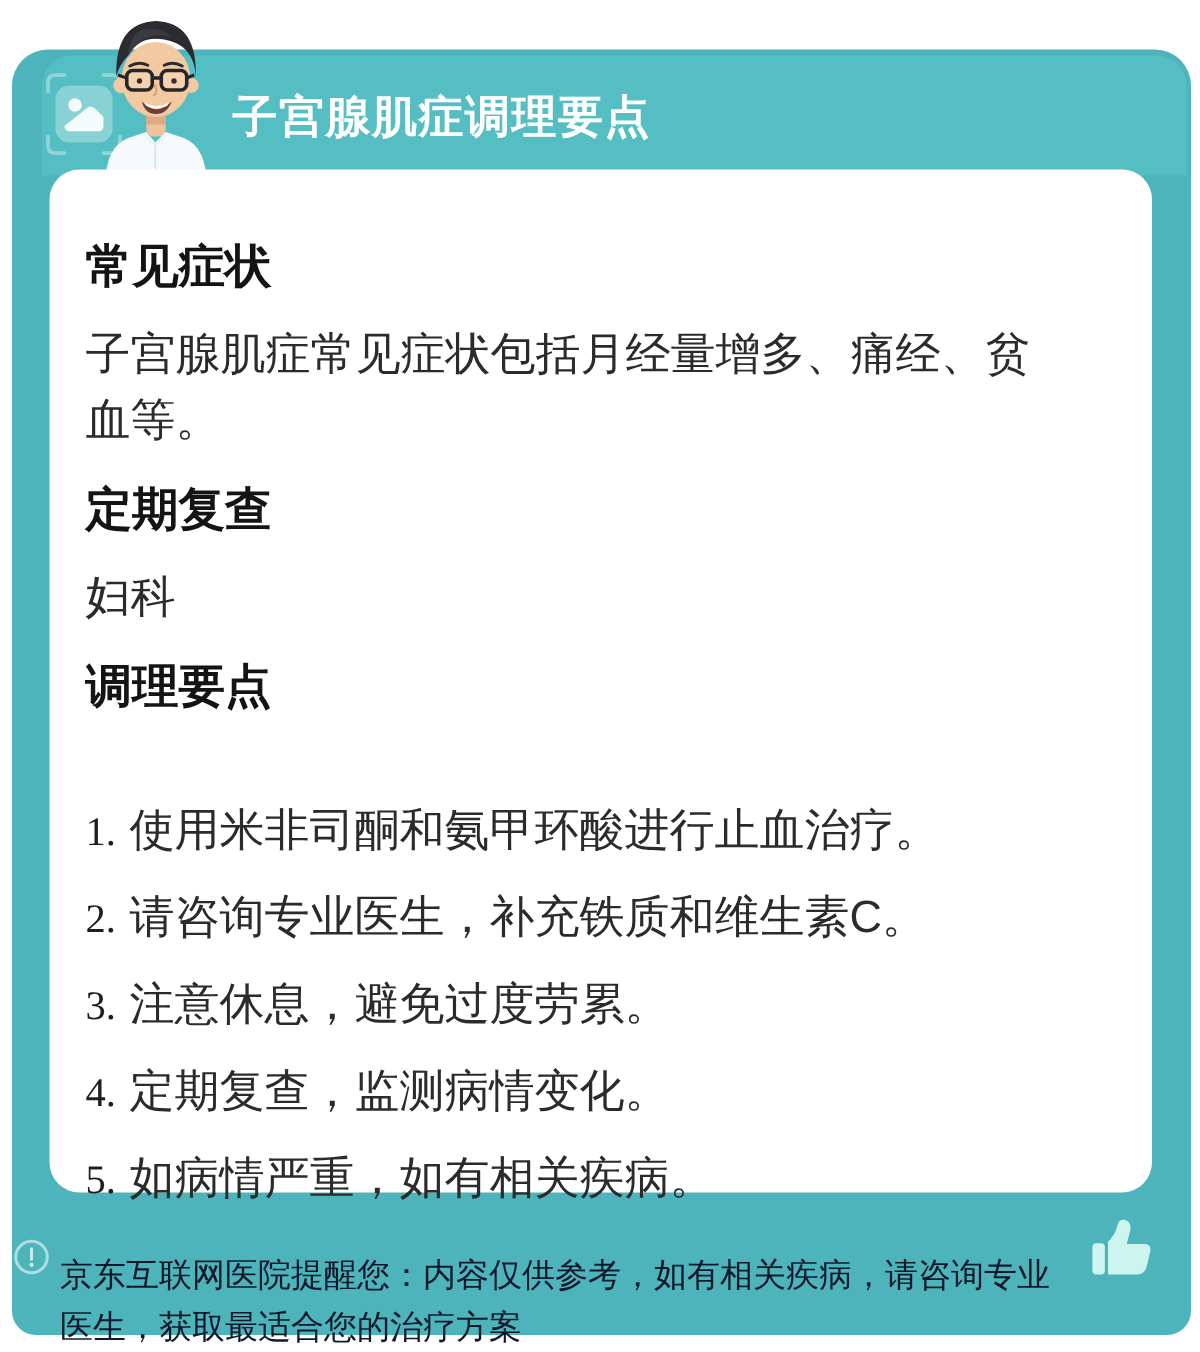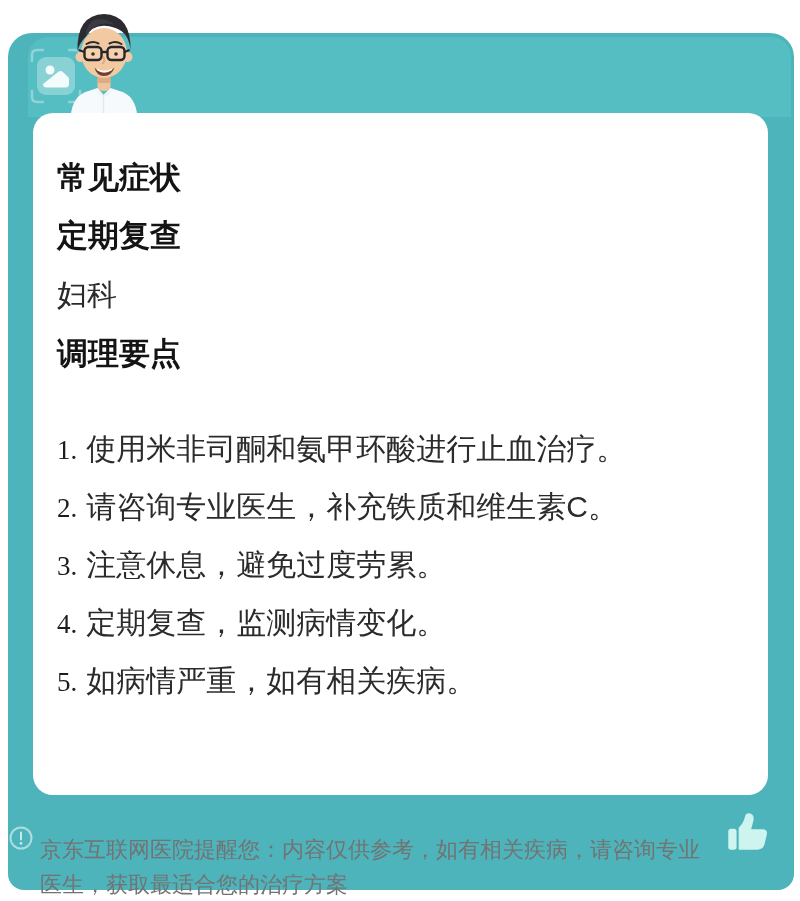--- a/index.html
+++ b/index.html
@@ -17,21 +17,21 @@
         border-radius:20px;z-index:5;box-sizing:border-box;padding:32px 24px 0 24px;}
   .card h2{margin:16px 0 0 0;font-size:31px;line-height:42px;color:#141414;font-weight:700;}
   .card h2.first{margin-top:12px;}
   .card p.body{margin:16px 0 0 0;font-size:30px;line-height:44px;color:#2b2b2b;
                font-weight:400;max-width:640px;}
   .list{margin-top:26px;}
   .li{display:flex;align-items:baseline;height:34px;margin-bottom:24px;white-space:nowrap;}
   .li .num{font-family:"Liberation Serif", serif;font-size:27px;color:#1d1d1d;margin-right:9px;}
   .li .txt{font-size:30px;color:#2b2b2b;margin-top:28px;}
   .footer-text{position:absolute;left:40px;top:810px;width:672px;z-index:3;
-               font-size:22px;line-height:35px;color:#737373;}
+               font-size:22px;line-height:35px;color:#0f172a;}
   .info-icon{position:absolute;left:8px;top:825px;z-index:3;}
   .thumb-btn{position:absolute;left:722px;top:808px;width:50px;height:50px;z-index:6;
              background:transparent;border:none;padding:0;cursor:pointer;}
 </style>
 </head>
 <body>
 
 <div class="page">
 
   <div class="panel"></div>
@@ -67,23 +67,25 @@
     <path d="M45 47 H51" stroke="#26262b" stroke-width="2.4"></path>
     <path d="M28 47 L22 45" stroke="#26262b" stroke-width="2"></path>
     <path d="M68 47 L73 45" stroke="#26262b" stroke-width="2"></path>
     <circle cx="36.5" cy="49" r="1.8" fill="#3a2c26"></circle>
     <circle cx="59.5" cy="49" r="1.8" fill="#3a2c26"></circle>
     <path d="M47 52 Q49 57 46 58.5" fill="none" stroke="#d9a77f" stroke-width="1.6" stroke-linecap="round"></path>
     <path d="M38 62.5 Q47.5 73 58 62.5 Q55 71 47.5 71 Q40 71 38 62.5 Z" fill="#6e4034"></path>
     <path d="M40 63.5 Q47.5 68 56 63.5 L55 65.5 Q47.5 69 41 65.5 Z" fill="#ffffff"></path>
   </svg>
 
+  <div class="title">子宫腺肌症调理要点</div>
 
   <div class="card">
     <h2 class="first">常见症状</h2>
+    <p class="body">子宫腺肌症常见症状包括月经量增多、痛经、贫血等。</p>
 
     <h2>定期复查</h2>
     <p class="body">妇科</p>
 
     <h2>调理要点</h2>
 
     <div class="list">
       <div class="li">
         <span class="num">1.</span>
         <span class="txt">使用米非司酮和氨甲环酸进行止血治疗。</span>

